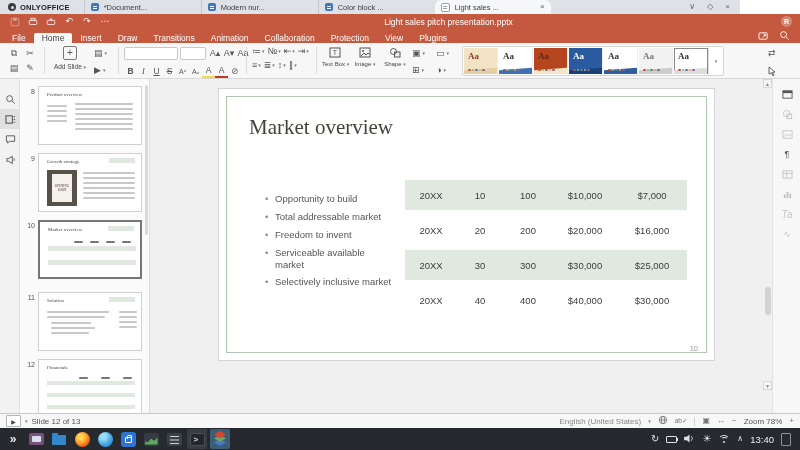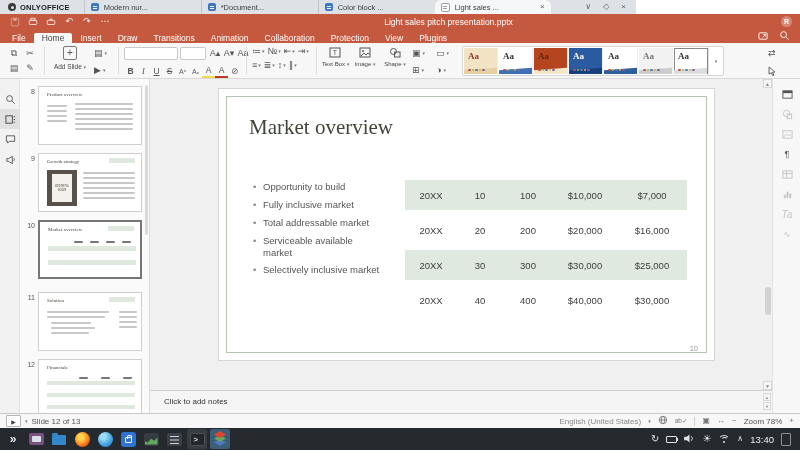--- a/index.html
+++ b/index.html
@@ -1,19 +1,19 @@
 <!DOCTYPE html>
 <html><head>
 <meta charset="utf-8">
 <style>
   html,body{margin:0;padding:0;background:#444;}
   #app{position:relative;width:800px;height:450px;overflow:hidden;background:#fff;
        font-family:"Liberation Sans","DejaVu Sans",sans-serif;cursor:default;}
   
-  .tabbar{position:absolute;left:0;top:0;width:636px;height:14px;background:#dee1e6;display:flex;align-items:stretch;}
+  .tabbar{position:absolute;left:0;top:0;width:740px;height:14px;background:#dee1e6;display:flex;align-items:stretch;}
   .logo-tab{display:flex;align-items:center;gap:4px;padding:0 14px 0 8px;}
   .gear{width:8px;height:8px;border-radius:50%;background:#3b3b3b;position:relative;}
   .gear::after{content:"";position:absolute;left:2.5px;top:2.5px;width:3px;height:3px;border-radius:50%;background:#dee1e6;}
   .logo-label{font-size:7.5px;font-weight:bold;color:#202124;letter-spacing:.2px;}
   #tabs{display:flex;}
   .tab{display:flex;align-items:center;gap:5px;width:104px;padding:0 6px;border-left:1px solid #c3c7cc;position:relative;}
   .tab.active{background:#f6f7f8;border-radius:6px 6px 0 0;border-left:none;}
   .tab-icon{width:8px;height:8px;border-radius:2px;background:#3a76c4;position:relative;flex:0 0 auto;}
   .tab-icon::after{content:"";position:absolute;left:2px;top:2.5px;width:4px;height:1px;background:#fff;box-shadow:0 2px 0 #fff;}
   .tab-icon.pres{background:#fff;border:1px solid #9aa0a6;width:7px;height:7px;}
@@ -91,21 +91,21 @@
   .band{position:absolute;left:8px;width:88px;height:5px;}
   .imgbox{position:absolute;left:8px;top:16px;width:30px;height:36px;background:#57514a;}
   .imgcard{position:absolute;left:5px;top:4px;width:20px;height:28px;background:#f4f1ea;display:flex;align-items:center;justify-content:center;}
   .imgcard span{font-size:4px;transform:scale(.8);color:#4a443c;font-family:"Liberation Serif",serif;text-align:center;line-height:1.3;}
   .panel-scroll{position:absolute;right:1px;top:6px;width:3px;height:150px;background:#dadada;border-radius:2px;}
   
   .canvas{position:absolute;left:150px;top:0;width:622px;height:311px;background:#f0f0f0;}
   .slide{position:absolute;left:68px;top:9px;width:497px;height:273px;background:#fff;border:1px solid #d5d5d5;box-sizing:border-box;}
   .slide-frame{position:absolute;inset:7px;border:1px solid #b3c4b3;}
   .slide-title{position:absolute;left:30px;top:26px;margin:0;font-family:"Liberation Serif","DejaVu Serif",serif;font-weight:normal;font-size:21px;color:#3f4539;}
-  .bullets{position:absolute;left:30px;top:88px;width:130px;margin:4px;padding:0;list-style:none;}
+  .bullets{position:absolute;left:30px;top:88px;width:130px;margin:16px;padding:0;list-style:none;}
   .bullets li{position:relative;padding-left:10px;font-size:9.5px;line-height:1.25;color:#555;margin-bottom:6px;}
   .bullets li::before{content:"•";position:absolute;left:0;color:#888;}
   .slide-table{position:absolute;left:186px;top:86px;width:282px;}
   .t-head,.t-row{display:grid;grid-template-columns:52px 46px 50px 64px 70px;align-items:center;}
   .t-head{height:30px;}
   .th{font-size:9px;font-weight:bold;color:#1a1a1a;text-align:center;line-height:1.15;padding:0 6px;box-sizing:border-box;}
   .t-row{height:30px;margin-top:5px;}
   .td{font-size:9.5px;color:#3c3c3c;text-align:center;}
   .page-num{position:absolute;right:16px;bottom:7px;font-size:7.5px;color:#9aa09a;}
   .vscroll-up,.vscroll-down{position:absolute;right:0;width:9px;height:9px;background:#f5f5f5;border:1px solid #d7d7d7;box-sizing:border-box;color:#888;font-size:5px;display:flex;align-items:center;justify-content:center;}
@@ -174,25 +174,25 @@
 <div id="app">
 
   <div class="tabbar">
     <div class="logo-tab">
       <span class="gear"></span>
       <span class="logo-label">ONLYOFFICE</span>
     </div>
     <div id="tabs">
         <div class="tab">
           <span class="tab-icon"></span>
-          <span class="tab-label">Modern nur...</span>
+          <span class="tab-label">*Document...</span>
         </div>
         <div class="tab">
           <span class="tab-icon"></span>
-          <span class="tab-label">*Document...</span>
+          <span class="tab-label">Modern nur...</span>
         </div>
         <div class="tab">
           <span class="tab-icon"></span>
           <span class="tab-label">Color block ...</span>
         </div>
         <div class="tab active">
           <span class="tab-icon pres"></span>
           <span class="tab-label">Light sales ...</span>
           <span class="tab-close">×</span>
         </div>
@@ -639,22 +639,22 @@
           </div>
         </div>
       </div>
 
     <div class="canvas">
       <div class="slide">
         <div class="slide-frame"></div>
         <h1 class="slide-title">Market overview</h1>
         <ul class="bullets" id="bullets">
             <li>Opportunity to build</li>
-            <li>Fully inclusive market</li>
             <li>Total addressable market</li>
+            <li>Freedom to invent</li>
             <li>Serviceable available market</li>
             <li>Selectively inclusive market</li>
           </ul>
         <div class="slide-table" id="slide-table">
             <div class="t-row" style="background: rgb(223, 233, 223);">
               <span class="td">20XX</span>
               <span class="td">10</span>
               <span class="td">100</span>
               <span class="td">$10,000</span>
               <span class="td">$7,000</span>
@@ -681,25 +681,20 @@
               <span class="td">$30,000</span>
             </div>
           </div>
         <div class="page-num">10</div>
       </div>
       <div class="vscroll-up">▲</div>
       <div class="vscroll-thumb"></div>
       <div class="vscroll-down">▼</div>
     </div>
 
-    <div class="notesbar">
-      <span class="ph">Click to add notes</span>
-      <div class="nscroll" style="top:2px">▲</div>
-      <div class="nscroll" style="top:11px">▼</div>
-    </div>
 
     <div class="rightstrip">
       <div class="rs-ic on" style="top:8px">
         <svg width="11" height="11" viewBox="0 0 12 12">
             <rect x="1" y="2" width="10" height="8" fill="none" stroke="#555"></rect>
             <rect x="1" y="2" width="10" height="2.5" fill="#555"></rect>
           </svg>
       </div>
       <div class="rs-ic" style="top:28px">
         <svg width="11" height="11" viewBox="0 0 12 12">

